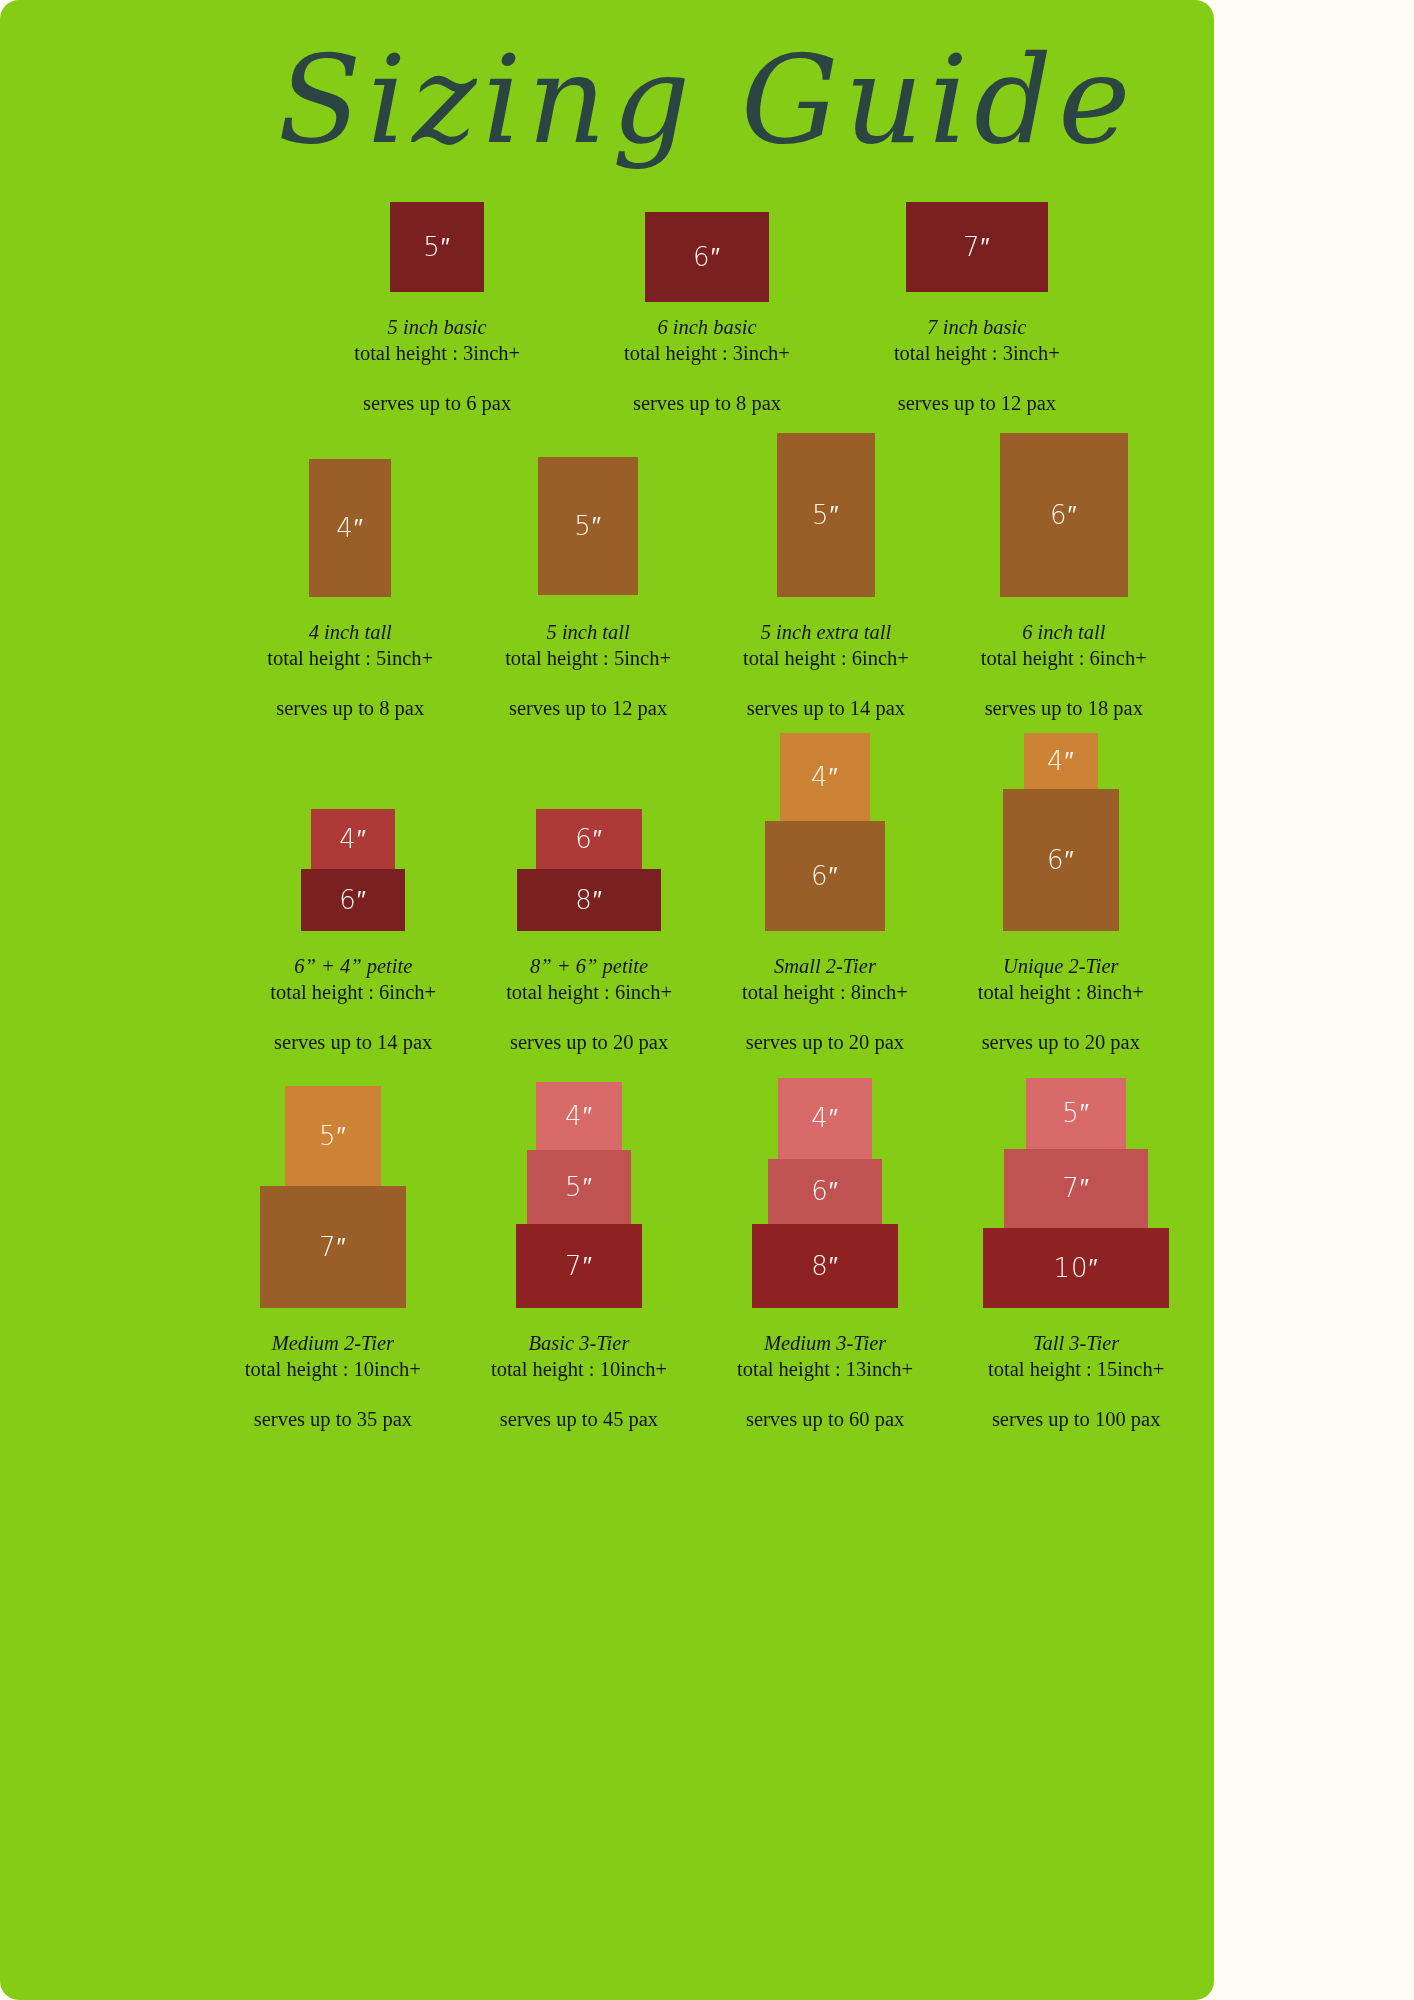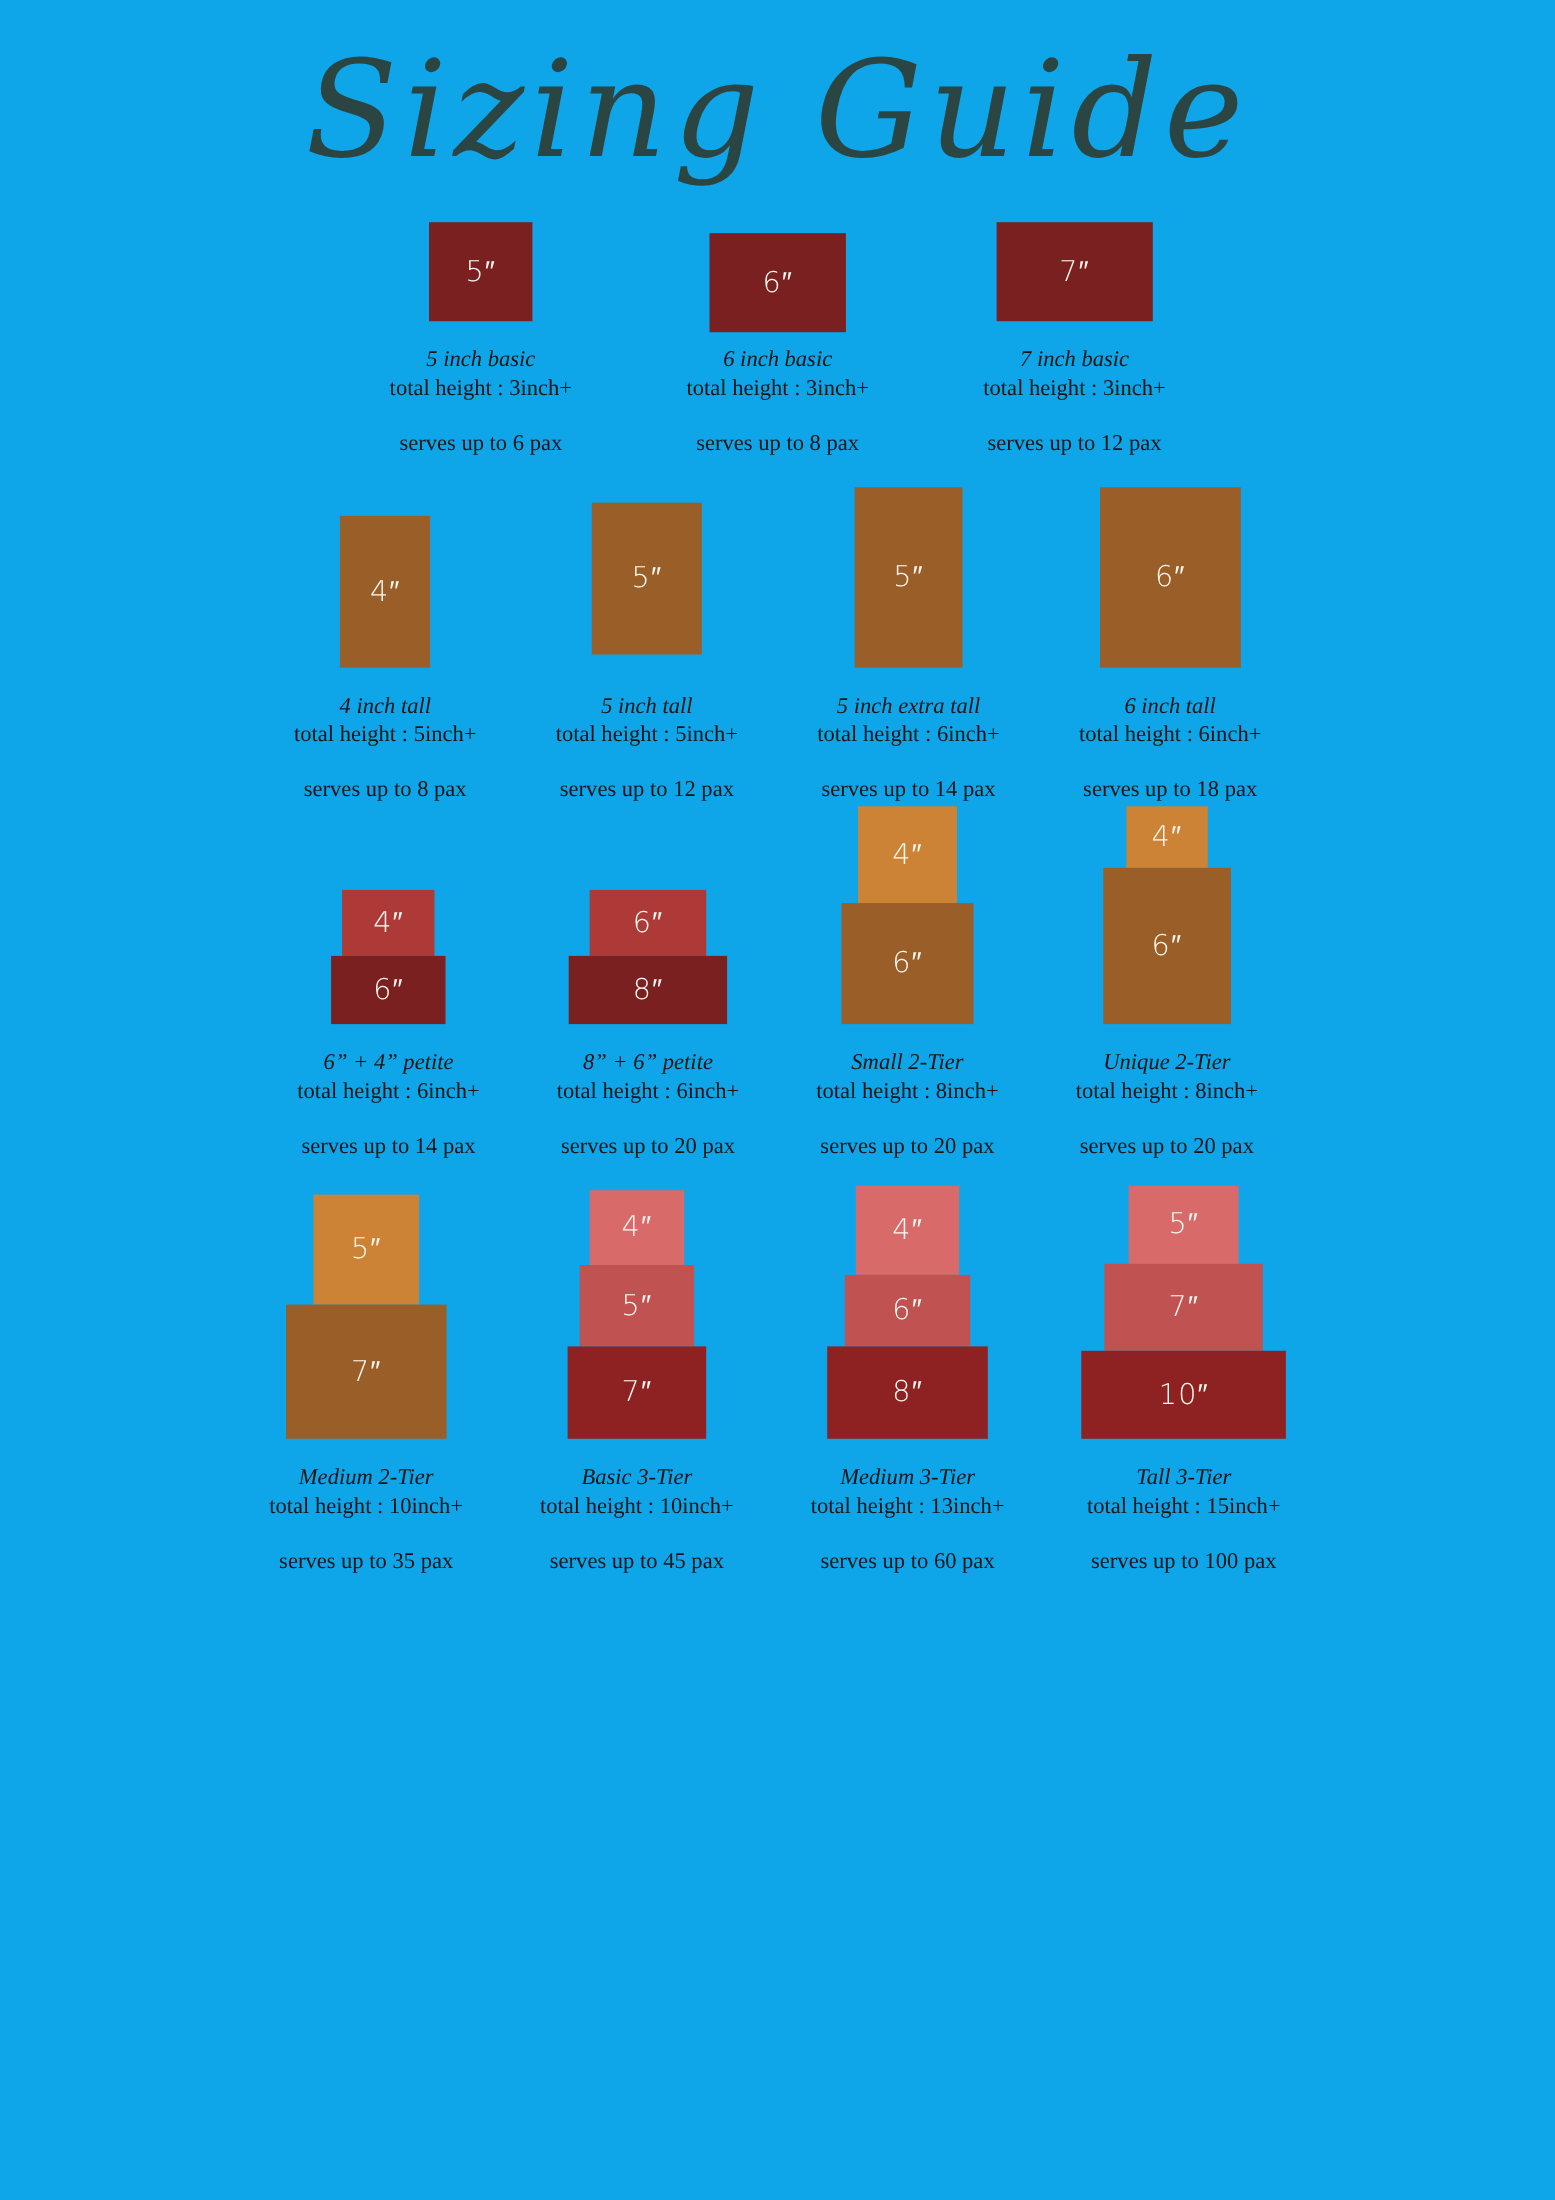--- a/index.html
+++ b/index.html
@@ -5,23 +5,24 @@
   * { box-sizing: border-box; margin: 0; padding: 0; }
   html, body {
     width: 1414px;
     height: 2000px;
     background: #FDFCF4;
     font-family: "Liberation Serif", serif;
     overflow: hidden;
   }
   #page {
     position: relative;
-    width: 1414px;
+    width: 1214px;
     height: 2000px;
-    background: #0ea5e9;
+    background: #84cc16;
+    border-radius: 19px;
   }
 
   
   .title {
     position: absolute;
     top: 18px;
     left: 0;
     width: 1414px;
     text-align: center;
     font-family: "DejaVu Serif", serif;
@@ -141,21 +142,21 @@
         <div class="caption" style="margin-top: 22px;">
           <span class="name">4 inch tall</span>
           <span class="ht">total height : 5inch+</span>
         </div>
         <div class="serves">serves up to 8 pax</div>
       </div>
       <div class="cell" style="margin-top: 0px;">
         <div class="stage" style="height: 170px;">
           <div class="tier" style="width: 100px; height: 138px; background: rgb(154, 95, 40);">5″</div>
         </div>
-        <div class="caption" style="margin-top: 34px;">
+        <div class="caption" style="margin-top: 24px;">
           <span class="name">5 inch tall</span>
           <span class="ht">total height : 5inch+</span>
         </div>
         <div class="serves">serves up to 12 pax</div>
       </div>
       <div class="cell" style="margin-top: -26px;">
         <div class="stage" style="height: 170px;">
           <div class="tier" style="width: 98px; height: 164px; background: rgb(154, 95, 40);">5″</div>
         </div>
         <div class="caption" style="margin-top: 22px;">

